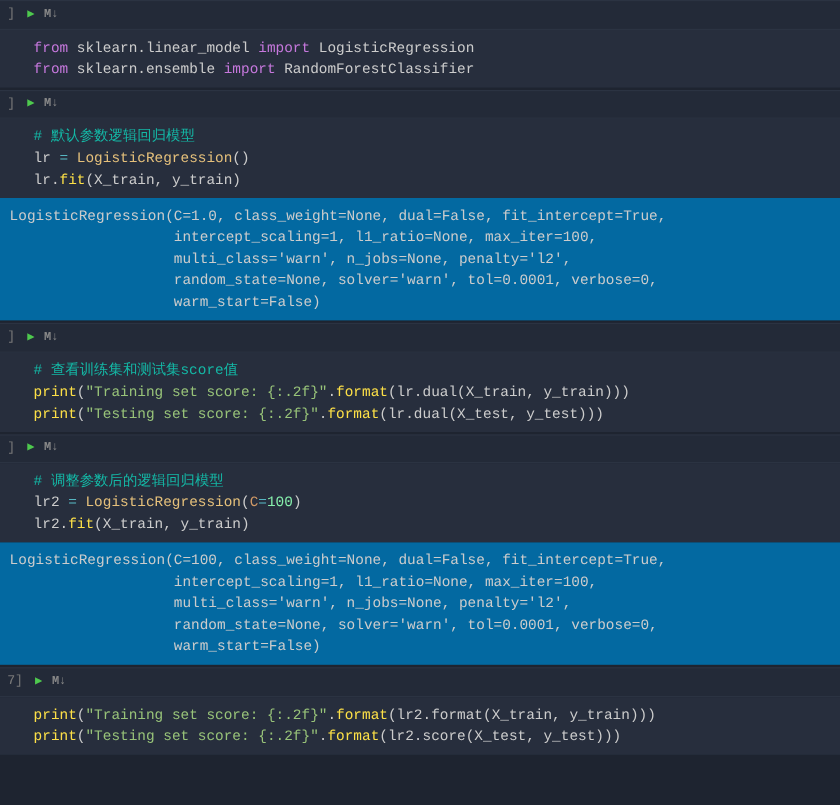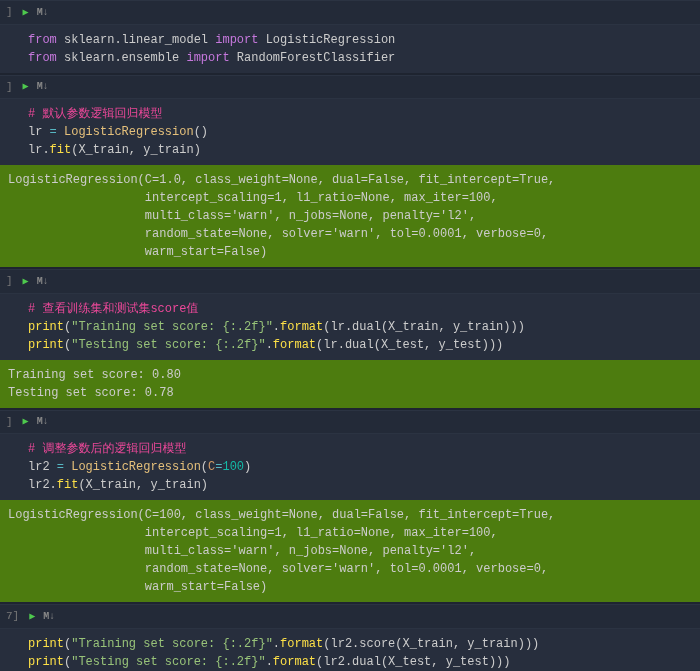--- a/index.html
+++ b/index.html
@@ -40,33 +40,33 @@
     font-size: 10px;
     font-weight: bold;
   }
   .code-area {
     background: #272e3d;
     padding: 6px 6px 6px 28px;
     white-space: pre;
     color: #cccccc;
   }
   .output-area {
-    background: #4d7c0f;
+    background: #0369a1;
     padding: 6px 8px;
     white-space: pre;
     color: #cccccc;
   }
   .kw-import { color: #c678dd; }
   .kw-from { color: #c678dd; }
-  .comment { color: #ec4899; }
+  .comment { color: #14b8a6; }
   .func { color: #fde047; }
   .cls { color: #e5c07b; }
   .str { color: #98c379; }
   .param { color: #d19a66; }
-  .num { color: #14b8a6; }
+  .num { color: #86efac; }
   .op { color: #56b6c2; }
 </style>
 </head>
 <body>
 
 <div class="cell">
   <div class="toolbar">
     <span class="bracket">]</span>
     <span class="run-icon">▶</span>
     <span class="md-icon">M↓</span>
@@ -93,22 +93,20 @@
 
 <div class="cell">
   <div class="toolbar">
     <span class="bracket">]</span>
     <span class="run-icon">▶</span>
     <span class="md-icon">M↓</span>
   </div>
   <div class="code-area"><span class="comment"># 查看训练集和测试集score值</span>
 <span class="func">print</span><span>(</span><span class="str">"Training set score: {:.2f}"</span><span>.</span><span class="func">format</span><span>(lr.dual(X_train, y_train)))</span>
 <span class="func">print</span><span>(</span><span class="str">"Testing set score: {:.2f}"</span><span>.</span><span class="func">format</span><span>(lr.dual(X_test, y_test)))</span></div>
-  <div class="output-area">Training set score: 0.80
-Testing set score: 0.78</div>
 </div>
 
 <div class="cell">
   <div class="toolbar">
     <span class="bracket">]</span>
     <span class="run-icon">▶</span>
     <span class="md-icon">M↓</span>
   </div>
   <div class="code-area"><span class="comment"># 调整参数后的逻辑回归模型</span>
 <span>lr2 </span><span class="op">=</span><span class="cls"> LogisticRegression</span><span>(</span><span class="param">C</span><span class="op">=</span><span class="num">100</span><span>)</span>
@@ -119,16 +117,16 @@
                    random_state=None, solver='warn', tol=0.0001, verbose=0,
                    warm_start=False)</div>
 </div>
 
 <div class="cell">
   <div class="toolbar">
     <span class="bracket">7]</span>
     <span class="run-icon">▶</span>
     <span class="md-icon">M↓</span>
   </div>
-  <div class="code-area"><span class="func">print</span><span>(</span><span class="str">"Training set score: {:.2f}"</span><span>.</span><span class="func">format</span><span>(lr2.score(X_train, y_train)))</span>
-<span class="func">print</span><span>(</span><span class="str">"Testing set score: {:.2f}"</span><span>.</span><span class="func">format</span><span>(lr2.dual(X_test, y_test)))</span></div>
+  <div class="code-area"><span class="func">print</span><span>(</span><span class="str">"Training set score: {:.2f}"</span><span>.</span><span class="func">format</span><span>(lr2.format(X_train, y_train)))</span>
+<span class="func">print</span><span>(</span><span class="str">"Testing set score: {:.2f}"</span><span>.</span><span class="func">format</span><span>(lr2.score(X_test, y_test)))</span></div>
 
 </div>
 
 </body></html>

